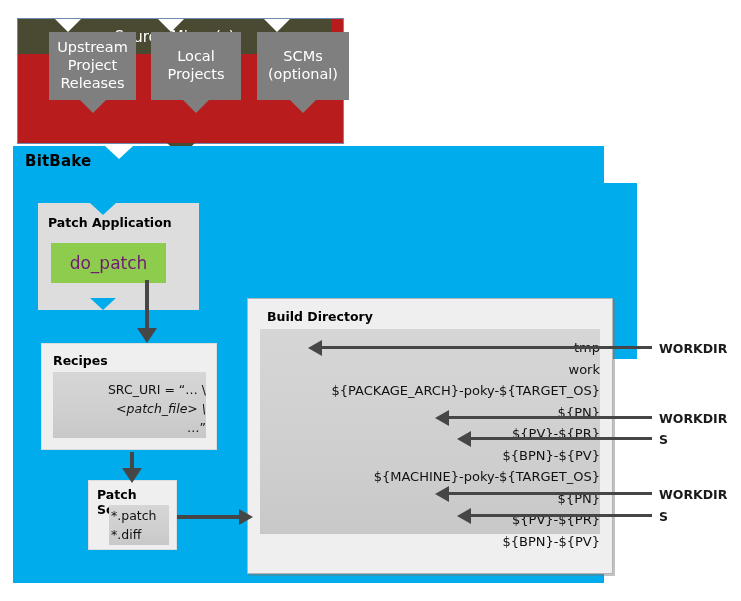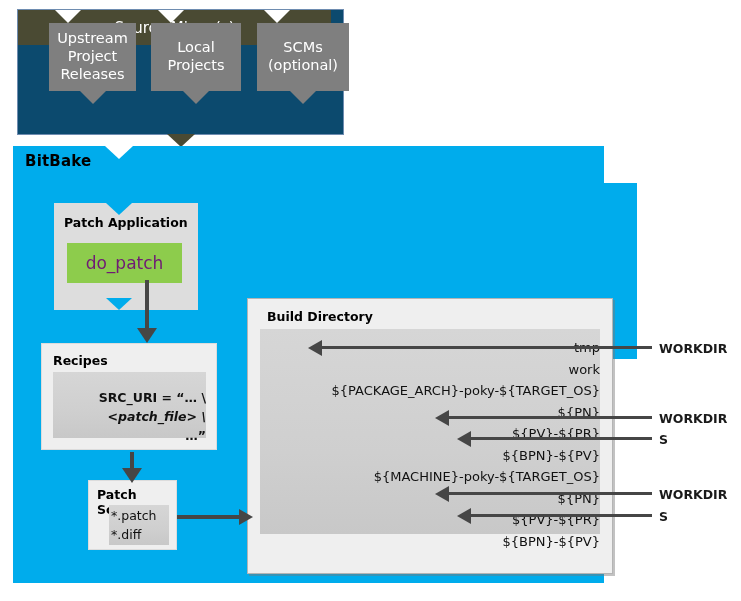--- a/index.html
+++ b/index.html
@@ -9,22 +9,22 @@
     background:#ffffff;
     font-family:"DejaVu Sans","Liberation Sans",sans-serif;
     position:relative;
     overflow:hidden;
     -webkit-font-smoothing:antialiased;
   }
   .abs{position:absolute;}
 
   
   #source-panel{
-    left:17px;top:9px;width:327px;height:126px;
-    background:#0c4a6e;
+    left:17px;top:18px;width:327px;height:126px;
+    background:#b91c1c;
     border:1px solid #6e8cb0;
     box-sizing:border-box;
   }
 
   
   .src-box{
     position:absolute;
     background:#7f7f7f;
     color:#ffffff;
     font-size:14.5px;
@@ -105,21 +105,21 @@
   .panel-title{
     position:absolute;
     font-size:12.5px;font-weight:bold;color:#000000;
   }
   .inner-gray{
     position:absolute;
     background:linear-gradient(to bottom,#d6d6d6 0%,#cfcfcf 60%,#c8c8c8 100%);
   }
 
   
-  #patch-application{left:54px;top:203px;width:144px;height:107px;background:#dddddd;padding-left:40px;}
+  #patch-application{left:38px;top:203px;width:161px;height:107px;background:#dddddd;padding-left:40px;}
   #pa-title{left:10px;top:12px;}
   #do-patch{
     position:absolute;left:13px;top:40px;width:115px;height:40px;
     background:#8DCC4C;
     display:flex;align-items:center;justify-content:center;
     font-size:17px;color:#701a75;
   }
   .pa-notch-top{
     position:absolute;left:52px;top:0;width:0;height:0;
     border-left:13px solid transparent;border-right:13px solid transparent;
@@ -128,21 +128,21 @@
   .pa-notch-bot{
     position:absolute;left:52px;bottom:0;width:0;height:0;
     border-left:13px solid transparent;border-right:13px solid transparent;
     border-top:12px solid #00ACEC;
   }
 
   
   #recipes{left:41px;top:343px;width:176px;height:107px;border:1px solid #dcdcdc;}
   #rec-title{left:11px;top:9px;}
   #rec-code{left:11px;top:28px;width:153px;height:66px;
-    font-size:12.5px;color:#111;padding:16px 0 0 10px;box-sizing:border-box;line-height:19px;font-weight:bold;}
+    font-size:12.5px;color:#111;padding:8px 0 0 10px;box-sizing:border-box;line-height:19px;}
   #rec-code em{font-style:italic;}
 
   
   #patch-files{left:88px;top:480px;width:89px;height:70px;border:1px solid #dcdcdc;}
   #pf-title{left:8px;top:6px;}
   #pf-list{left:20px;top:24px;width:60px;height:40px;
     font-size:12.5px;color:#111;line-height:19px;padding:1px 0 0 2px;box-sizing:border-box;}
 
   
   #build-dir{

